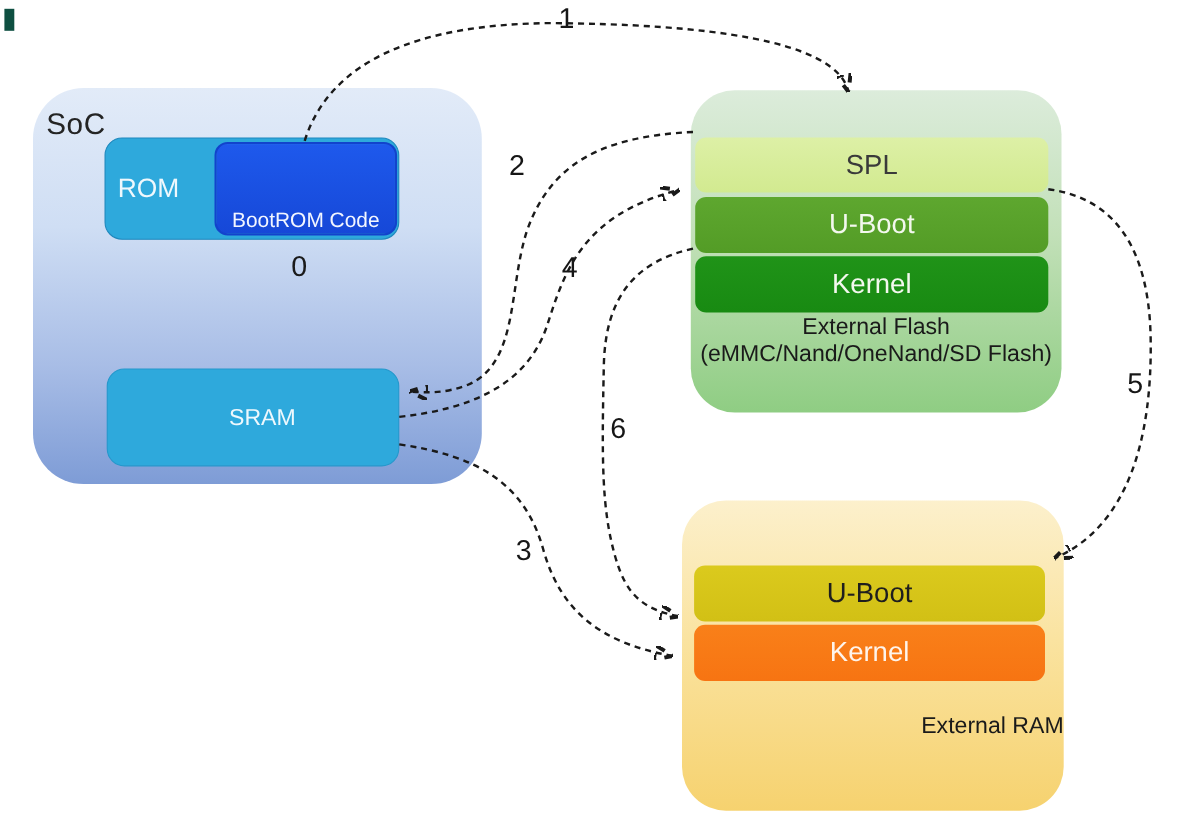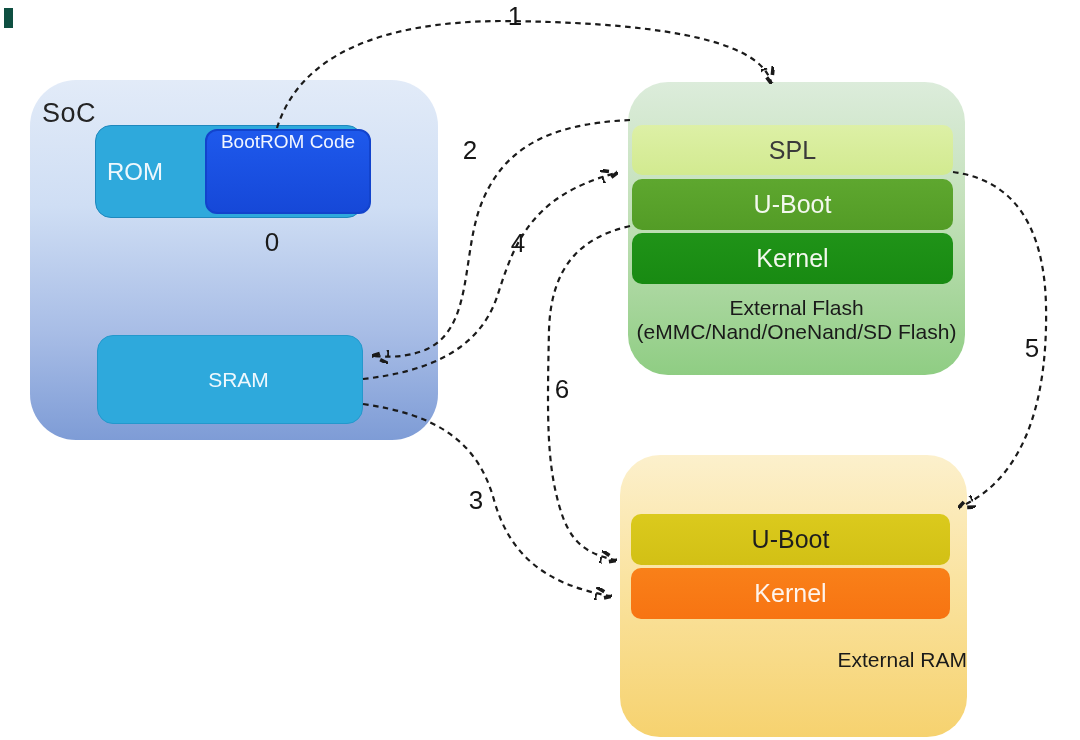--- a/index.html
+++ b/index.html
@@ -35,25 +35,25 @@
     border-radius: 16px;
     background: #2ea9dc;
     border: 1px solid #1f88bd;
   }
   .rom-label {
     left: 85px; top: 125px; width: 100px; height: 93px;
     display: flex; align-items: center; justify-content: center;
     color: #eef8fd; font-size: 24px;
   }
   .bootrom-box {
-    left: 205px; top: 129px; width: 166px; height: 85px;
+    left: 195px; top: 129px; width: 166px; height: 85px;
     border-radius: 12px;
     background: linear-gradient(180deg, #1e59ec 0%, #1648d8 100%);
     border: 2px solid #1243cc;
-    display: flex; align-items: flex-start; justify-content: center;
+    display: flex; align-items: flex-end; justify-content: center;
     color: #f2f6ff; font-size: 19px;
   }
   .step-0 {
     left: 258px; top: 227px; width: 28px;
     text-align: center; font-size: 26px; color: #1a1a1a;
   }
   .sram-box {
     left: 97px; top: 335px; width: 266px; height: 89px;
     border-radius: 16px;
     background: #2ea9dc;
@@ -84,21 +84,21 @@
     background: linear-gradient(180deg, #5ea72f 0%, #539c26 100%);
     color: #f3f8ee;
   }
   .flash-kernel-bar {
     left: 632px; top: 201px; width: 321px; height: 51px;
     background: linear-gradient(180deg, #209318 0%, #188a12 100%);
     color: #f3f8ee;
   }
   .flash-title {
     left: 628px; top: 286px; width: 337px;
-    text-align: center; font-size: 21px; line-height: 24px; color: #1a1a1a; margin-top: 10px;
+    text-align: center; font-size: 21px; line-height: 24px; color: #1a1a1a;
   }
 
   
   .ram-container {
     left: 620px; top: 455px; width: 347px; height: 282px;
     border-radius: 40px;
     background: linear-gradient(180deg, #fcf0cc 0%, #fae3a0 45%, #f6d26f 100%);
   }
   .ram-uboot-bar {
     left: 631px; top: 482px; width: 319px; height: 51px;

